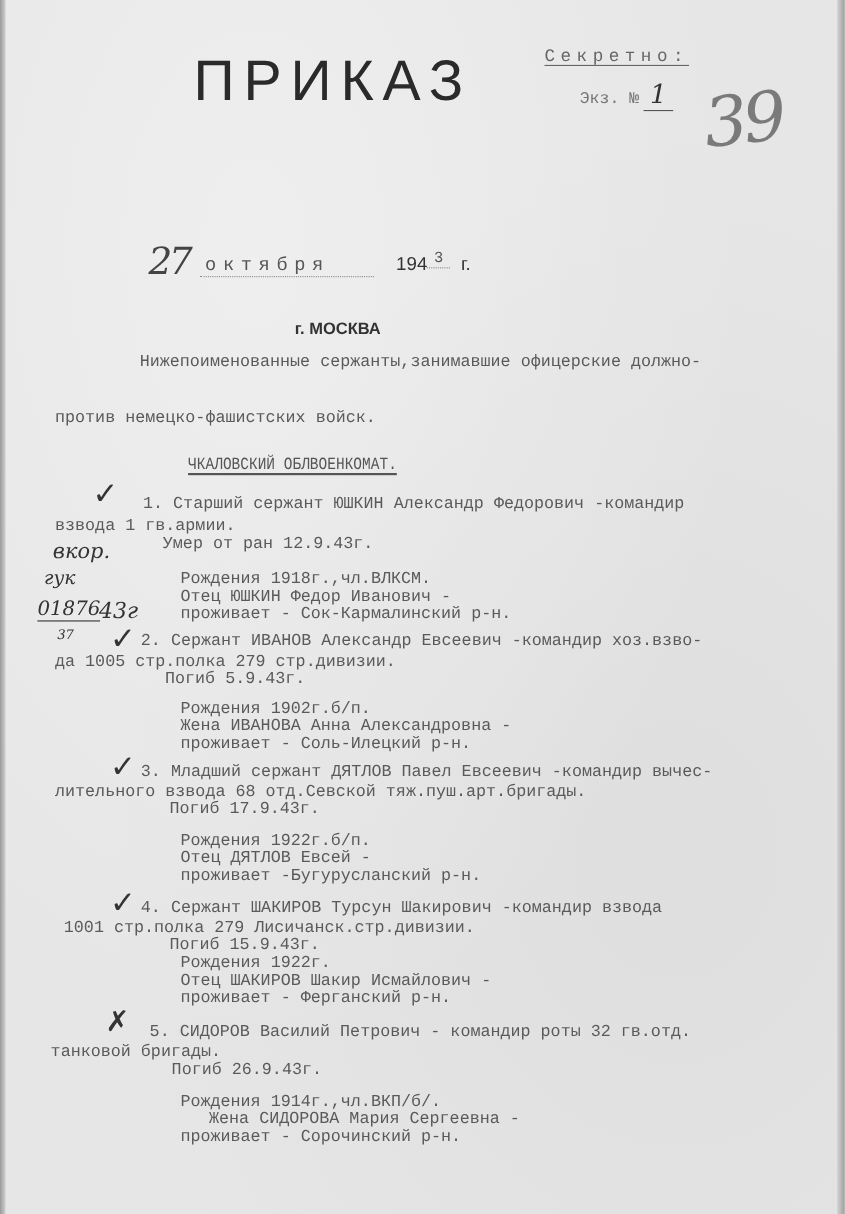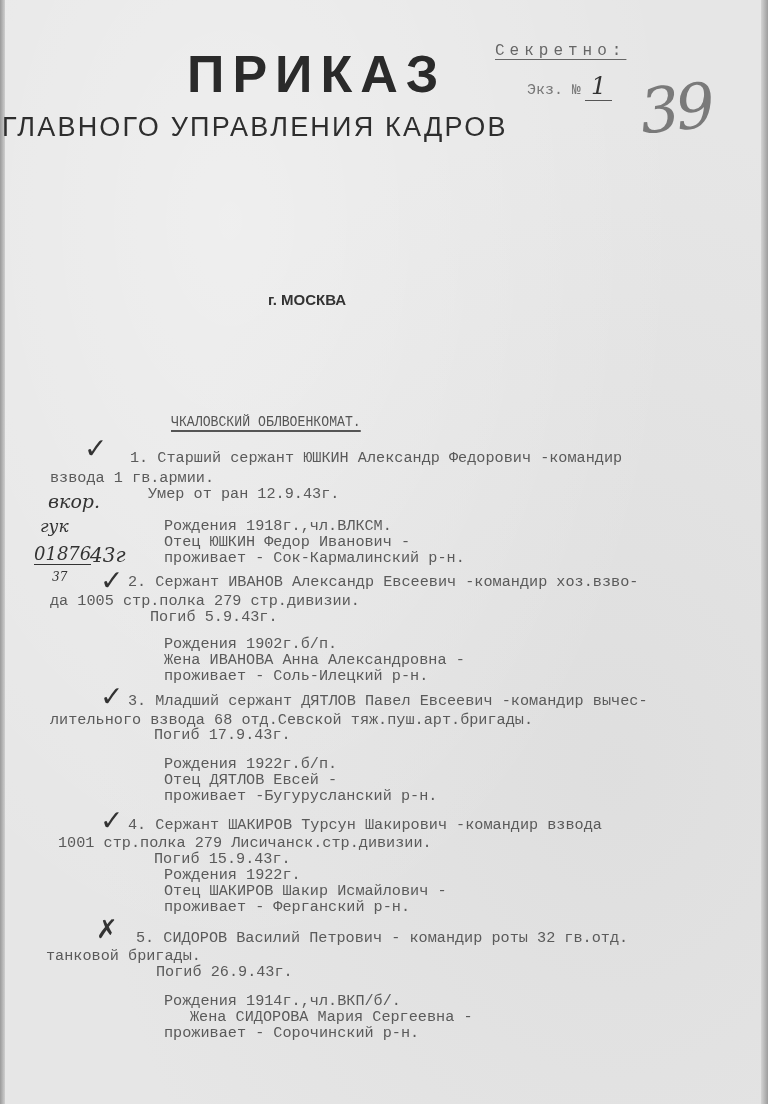--- a/index.html
+++ b/index.html
@@ -24,21 +24,21 @@
     .right-edge {
       position: absolute; right: 0; top: 0; width: 7px; height: 1104px;
       background: linear-gradient(to right, #d4d4d4, #9d9d9d);
     }
     .abs { position: absolute; white-space: nowrap; }
 
     
     .title-main {
       left: 176px; top: 44px;
       font-family: "Liberation Sans", "DejaVu Sans", sans-serif;
-      font-size: 52px; letter-spacing: 8px; color: #2a2a2a; font-weight: 700; margin-left: 11px;
+      font-size: 52px; letter-spacing: 8px; color: #2a2a2a; font-weight: 400;
     }
     .title-sub1 {
       left: 2px; top: 112px;
       font-family: "Liberation Sans", "DejaVu Sans", sans-serif;
       font-size: 27px; letter-spacing: 2.2px; color: #2e2e2e;
     }
     .title-sub2 {
       left: 78px; top: 165px;
       font-family: "Liberation Sans", "DejaVu Sans", sans-serif;
       font-size: 17px; color: #2e2e2e; letter-spacing: 0.3px;
@@ -106,25 +106,32 @@
 <div class="page">
   <div class="left-edge"></div>
   <div class="right-edge"></div>
 
   <div class="abs title-main">ПРИКАЗ</div>
   <div class="abs secret">Секретно:</div>
   <div class="abs copy-no">
     <span>Экз. №</span><span class="hand">1</span>
   </div>
   <div class="abs page-num">39</div>
-  <div class="abs title-sub1">ГЛАВНОГО УПРАВЛЕНИЯ КАДРОВ</div>
 
+  <div class="abs date-line">
+    <span class="date-day">27</span>
+    <span class="date-month">октября</span>
+    <span class="date-year">194</span><span class="date-year-suffix">3</span>
+    <span class="date-g">г.</span>
+  </div>
 
   <div class="abs city">г. МОСКВА</div>
 
+  <div class="abs typed intro1">Нижепоименованные сержанты,занимавшие офицерские должно-</div>
+  <div class="abs typed intro3">против немецко-фашистских войск.</div>
 
   <div class="abs office">ЧКАЛОВСКИЙ ОБЛВОЕНКОМАТ.</div>
 
   <div class="abs hand-note" style="left:48px; top:490px;">вкор.</div>
   <div class="abs hand-note" style="left:40px; top:516px; font-size:17px;">гук</div>
   <div class="abs hand-note" style="left:34px; top:543px; font-size:18px; border-bottom:1.5px solid #333;">01876</div>
   <div class="abs hand-note" style="left:90px; top:543px; font-size:20px;">43г</div>
   <div class="abs hand-note" style="left:52px; top:570px; font-size:12px;">37</div>
 
   <div>

